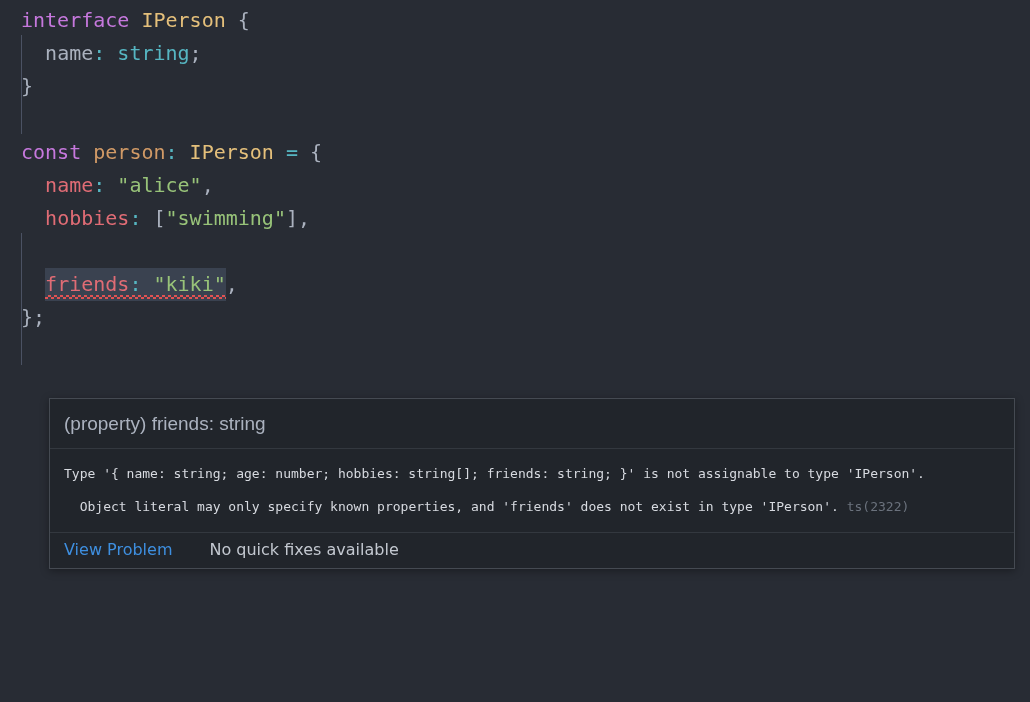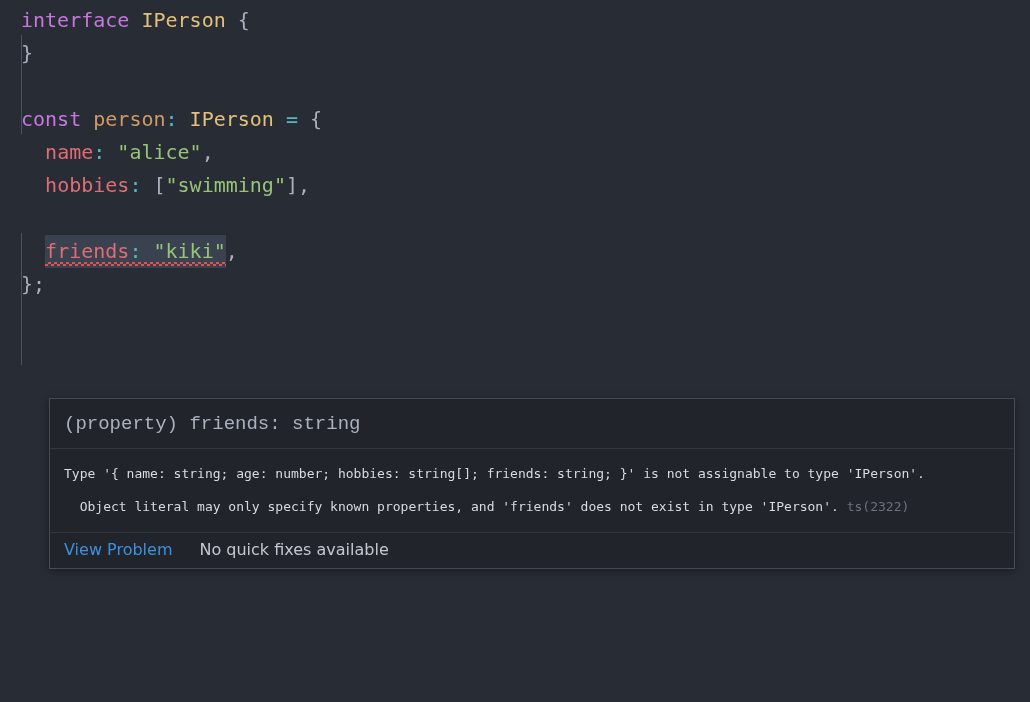--- a/index.html
+++ b/index.html
@@ -97,21 +97,21 @@
     box-shadow: 0 2px 8px rgba(0,0,0,0.35);
     z-index: 5;
   }
   .tt-head {
     font-size: 19px;
     line-height: 24px;
     color: #abb2bf;
     padding: 13px 14px 12px 14px;
     border-bottom: 1px solid #33383f;
     white-space: pre-wrap;
-    font-family: Liberation Mono, monospace;
+    font-family: Liberation Sans, sans-serif;
   }
   .tt-body {
     font-size: 13px;
     line-height: 33px;
     color: #d7dae0;
     padding: 8px 14px 9px 14px;
     white-space: pre-wrap;
     word-break: normal;
     font-family: "DejaVu Sans Mono", "Liberation Mono", monospace;
   }
@@ -122,36 +122,37 @@
     padding: 6px 14px 7px 14px;
     font-family: "DejaVu Sans", "Liberation Sans", sans-serif;
     font-size: 16px;
     line-height: 22px;
     display: flex;
     align-items: center;
   }
   .tt-link {
     color: #3e8fe0;
     cursor: pointer;
-    margin-right: 12px;
+    margin-right: 22px;
   }
   .tt-nofix { color: #c3c8d0; margin-left: 15px; }
 </style>
 </head>
 <body>
 
 <div id="editor">
 
   <div class="code">
 
     <div class="guide" id="guide-interface"></div>
     <div class="guide" id="guide-const"></div>
 
     <div class="line"><span class="kw">interface</span><span class="punc"> </span><span class="type">IPerson</span><span class="punc"> </span><span class="brace">{</span></div>
 
+    <div class="line"><span class="punc">  </span><span class="prop">name</span><span class="op">:</span><span class="punc"> </span><span class="prim">string</span><span class="punc">;</span></div>
 
 
 
     <div class="line"><span class="brace">}</span></div>
 
     <div class="line blank">&nbsp;</div>
 
     <div class="line"><span class="kw">const</span><span class="punc"> </span><span class="ident">person</span><span class="op">:</span><span class="punc"> </span><span class="type">IPerson</span><span class="punc"> </span><span class="op">=</span><span class="punc"> </span><span class="brace">{</span></div>
 
     <div class="line"><span class="punc">  </span><span class="key">name</span><span class="op">:</span><span class="punc"> </span><span class="str">"alice"</span><span class="punc">,</span></div>

